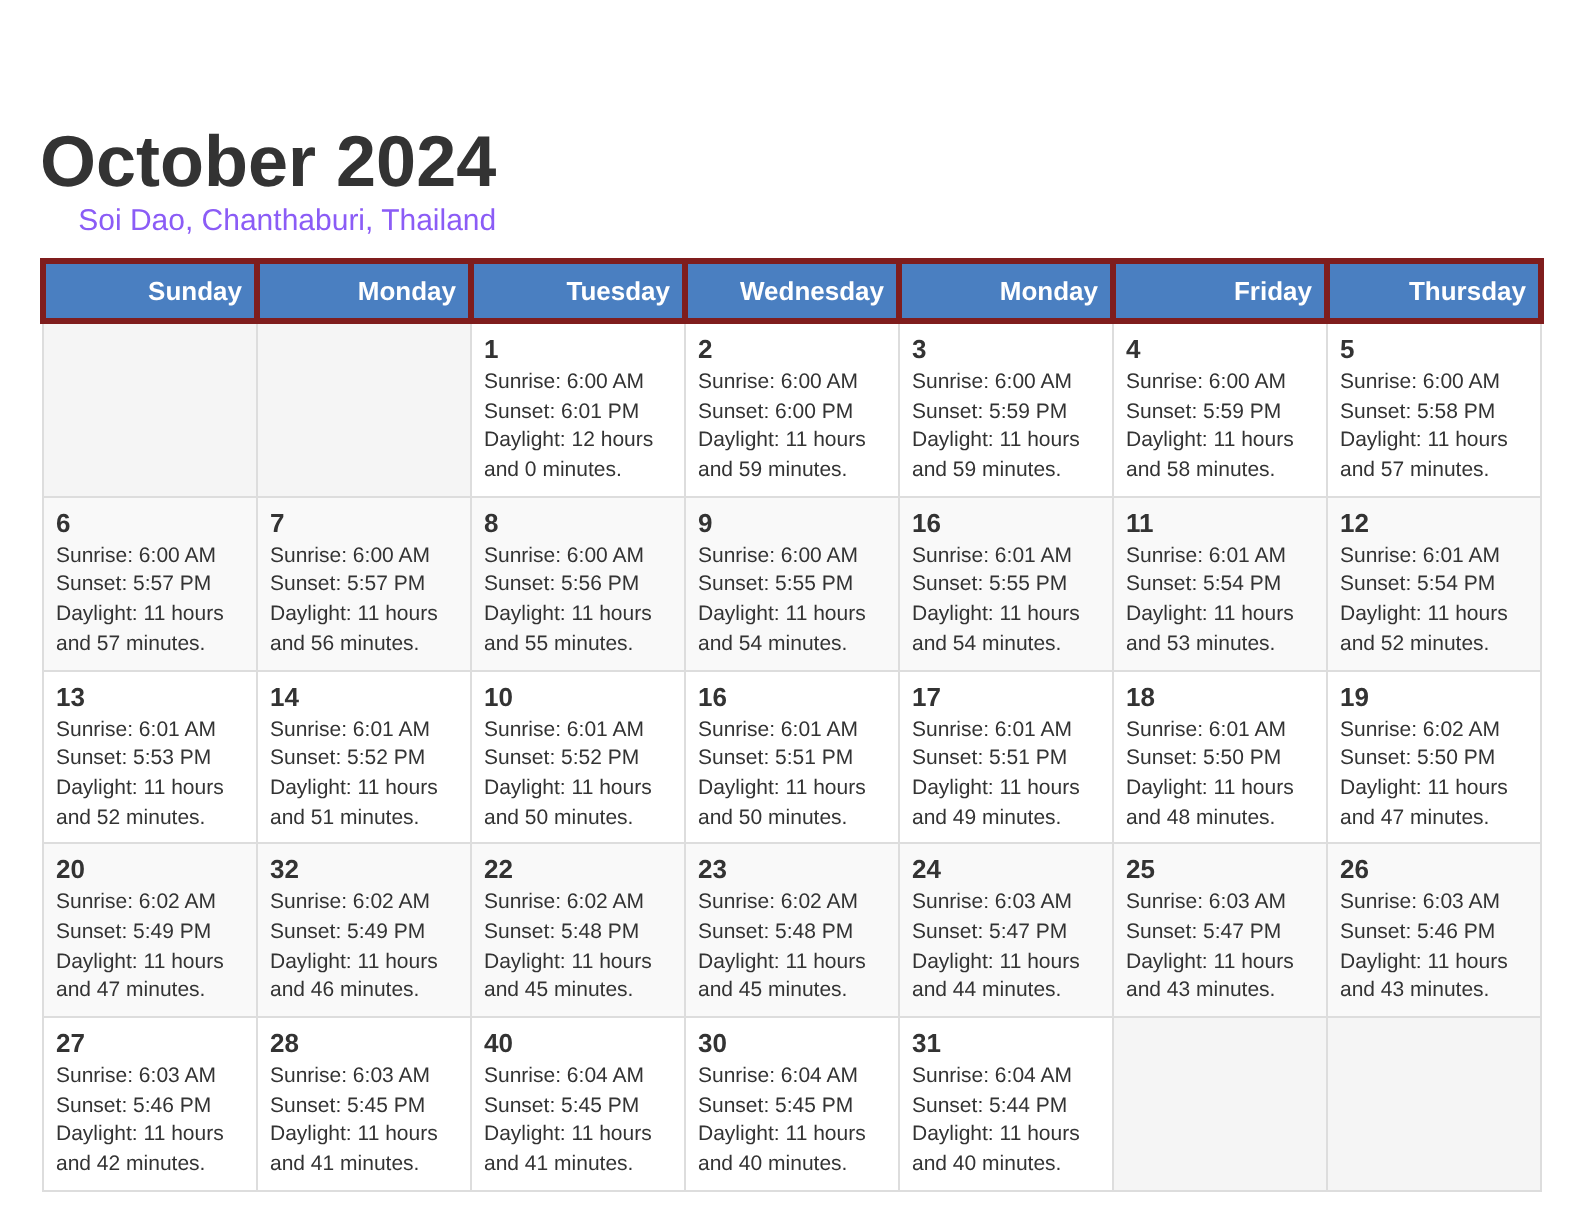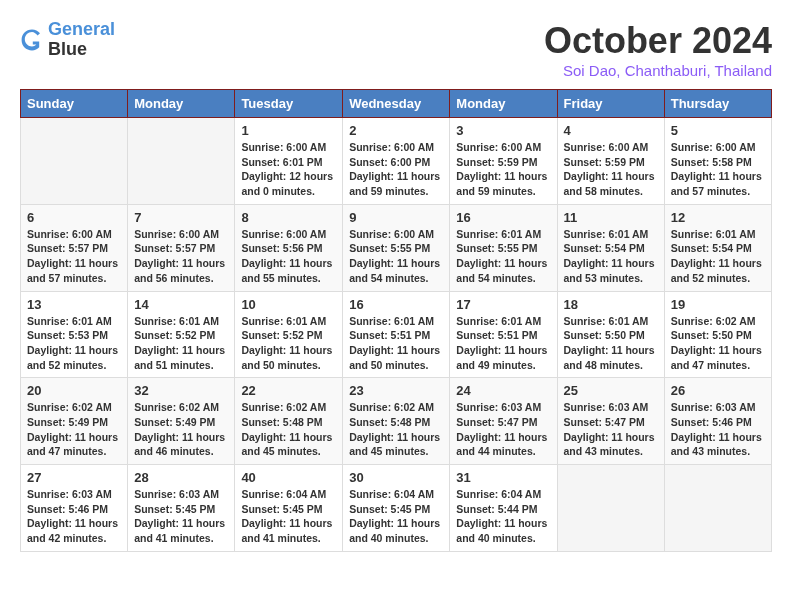--- a/index.html
+++ b/index.html
@@ -29,42 +29,43 @@
     }
     .logo-text span {
       color: #4a90d9;
     }
     .logo-icon {
       width: 24px;
       height: 24px;
     }
     .title-block {
       text-align: right;
+      margin-top: 40px;
     }
     .month-title {
       font-size: 36px;
       font-weight: bold;
       color: #333;
     }
     .location-title {
       font-size: 15px;
       color: #8b5cf6;
     }
     .calendar-table {
       width: 100%;
       border-collapse: collapse;
       border: 1px solid #ccc;
     }
     .calendar-table th {
       background-color: #4a7fc1;
       color: #fff;
-      text-align: left;
+      text-align: right;
       padding: 6px 6px;
       font-size: 13px;
-      border: 1px solid #7f1d1d;
+      border: 3px solid #7f1d1d;
     }
     .calendar-table td {
       vertical-align: top;
       padding: 5px 6px;
       border: 1px solid #ddd;
       min-width: 100px;
       height: 80px;
       background: #fff;
       font-size: 10.5px;
       color: #333;
@@ -75,41 +76,29 @@
     .day-number {
       font-size: 13px;
       font-weight: bold;
       margin-bottom: 2px;
       display: block;
     }
     .day-info {
       line-height: 1.4;
       font-size: 10.5px;
       color: #333;
-      font-weight: bold;
     }
     .empty-cell {
       background: #f5f5f5 !important;
     }
   </style>
 </head>
 <body>
 
 <div class="header">
-  <div class="logo">
-    <svg class="logo-icon" viewBox="0 0 30 30" xmlns="http://www.w3.org/2000/svg">
-      <path d="M15 5 C10 5 6 9 6 14 C6 19 10 23 15 23 C17 23 19 22 20.5 20.5 L16 20.5 L16 17 L24 17 L24 24 C22 26.5 18.5 28 15 28 C7.5 28 2 22.5 2 15 C2 7.5 7.5 2 15 2 C19 2 22.5 3.8 25 6.5 L22 9.5 C20.3 7.5 17.8 5 15 5 Z" fill="#4a90d9"></path>
-    </svg>
-    <div>
-      <div class="logo-text">
-        <span>General</span><br>
-        <span style="color:#333;">Blue</span>
-      </div>
-    </div>
-  </div>
   <div class="title-block">
     <div class="month-title">October 2024</div>
     <div class="location-title">Soi Dao, Chanthaburi, Thailand</div>
   </div>
 </div>
 
 <table class="calendar-table">
   <thead>
     <tr>
     <th>Sunday</th>

